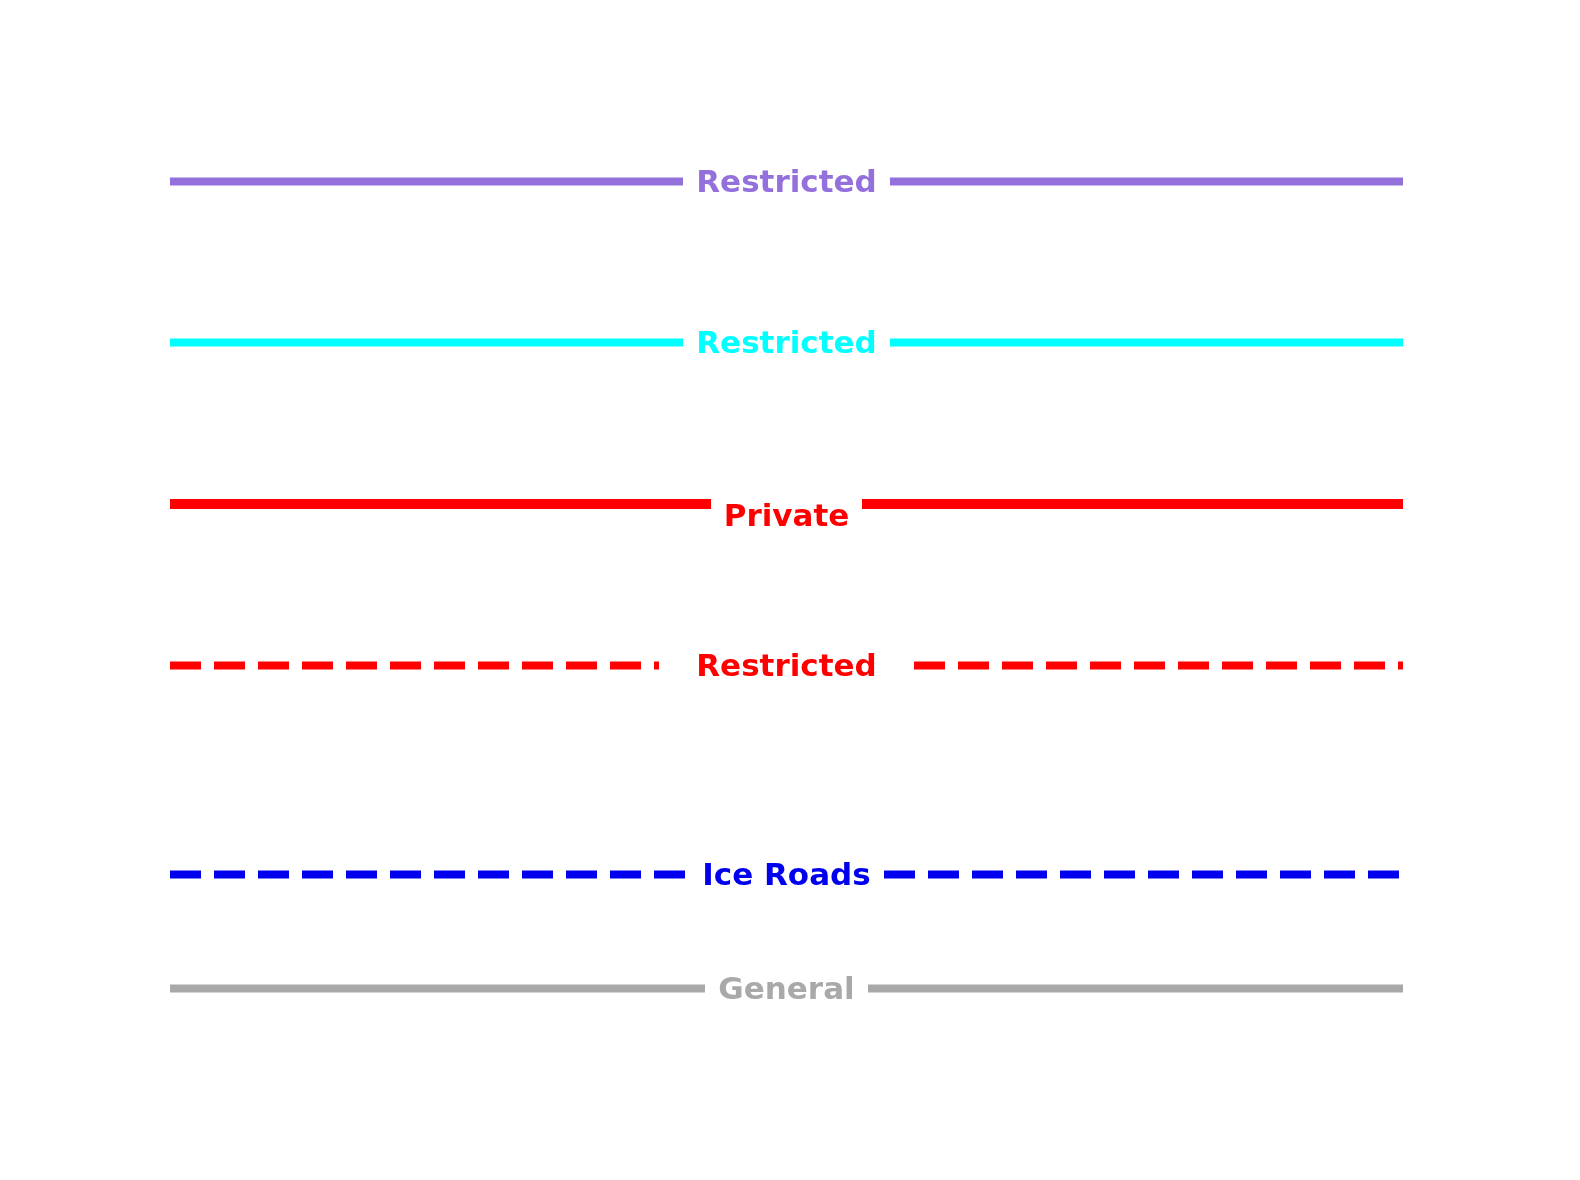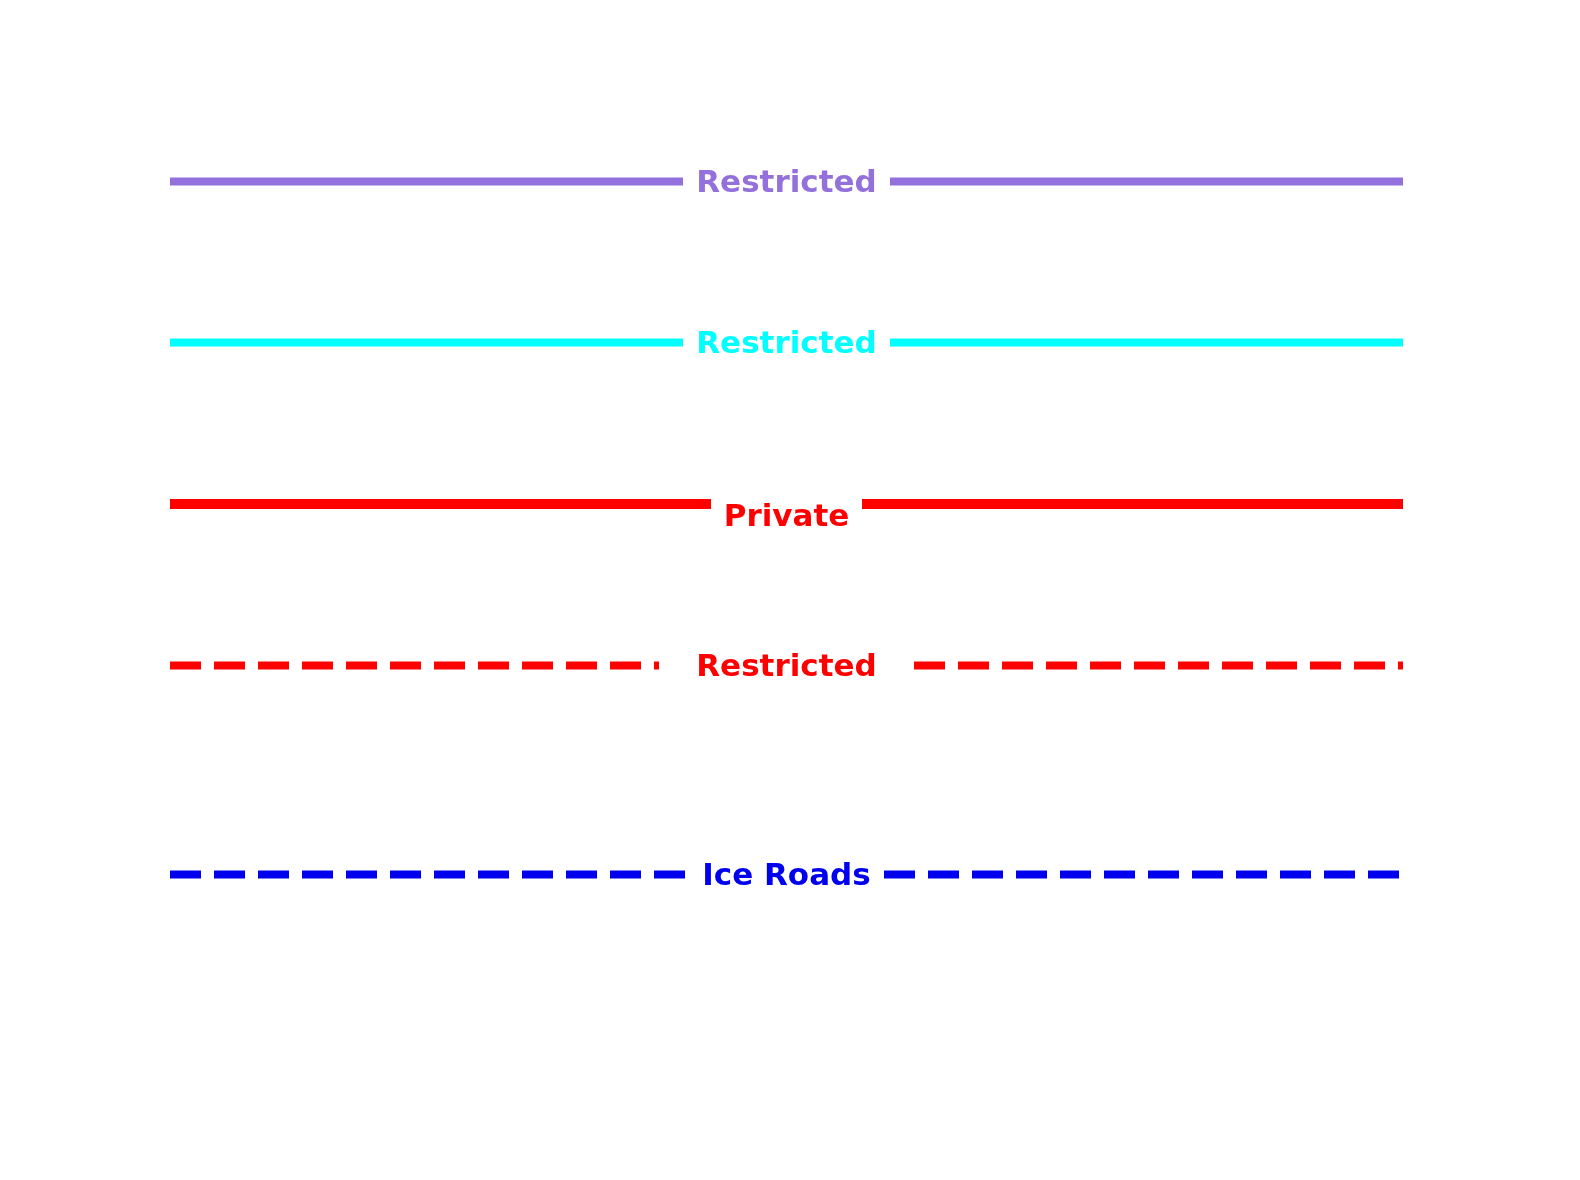--- a/index.html
+++ b/index.html
@@ -63,13 +63,18 @@
     <span class="legend-label" style="color: rgb(255, 0, 0);">Restricted</span>
     <span class="legend-line right" style="height: 8px; background: repeating-linear-gradient(to right, rgb(255, 0, 0) 0px, rgb(255, 0, 0) 31px, transparent 31px, transparent 44px);"></span>
   </div>
 
   <div class="legend-row" style="top: 874px;">
     <span class="legend-line left" style="height: 8px; background: repeating-linear-gradient(to right, rgb(0, 0, 238) 0px, rgb(0, 0, 238) 31px, transparent 31px, transparent 44px);"></span>
     <span class="legend-label" style="color: rgb(0, 0, 238);">Ice Roads</span>
     <span class="legend-line right" style="height: 8px; background: repeating-linear-gradient(to right, rgb(0, 0, 238) 0px, rgb(0, 0, 238) 31px, transparent 31px, transparent 44px);"></span>
   </div>
 
+  <div class="legend-row" style="top: 988px;">
+    <span class="legend-line left" style="height: 8px; background: rgb(169, 169, 169);"></span>
+    <span class="legend-label" style="color: rgb(169, 169, 169);">General</span>
+    <span class="legend-line right" style="height: 8px; background: rgb(169, 169, 169);"></span>
+  </div>
 </div>
 
 </body></html>

